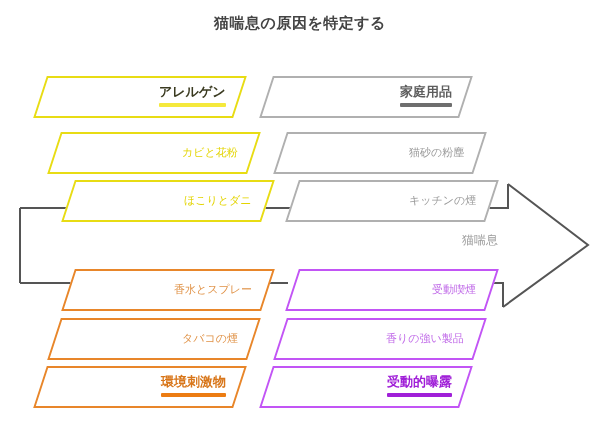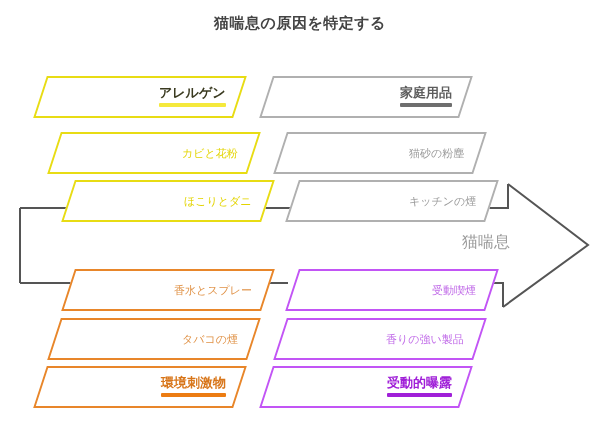--- a/index.html
+++ b/index.html
@@ -12,20 +12,21 @@
     width: 600px;
     height: 430px;
     overflow: hidden;
     position: relative;
   }
   #diagram-root {
     position: relative;
     width: 548px;
     height: 430px;
     background: #ffffff;
+    font-family: Liberation Mono, monospace;
   }
 
   
   #chart-title {
     position: absolute;
     left: 0;
     top: 14px;
     width: 600px;
     text-align: center;
     font-size: 15px;
@@ -95,21 +96,21 @@
   .theme-purple { border-color: #c255f5; }
   .theme-purple .bar-label { color: #c06ae8; }
   .theme-purple.head .bar-label { color: #a020d8; }
   .theme-purple.head .ul { background: #a020d8; }
 
   
   #effect-label {
     position: absolute;
     left: 462px;
     top: 232px;
-    font-size: 16px;
+    font-size: 12px;
     color: #9a9a9a;
     white-space: nowrap;
   }
 </style>
 </head>
 <body>
 
 <div id="diagram-root">
 
   <div id="chart-title">猫喘息の原因を特定する</div>

